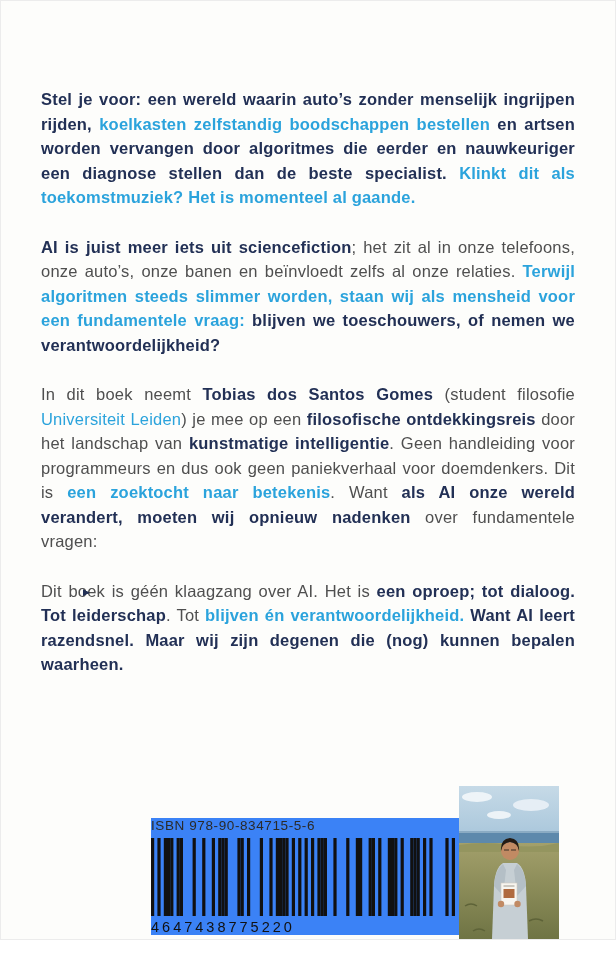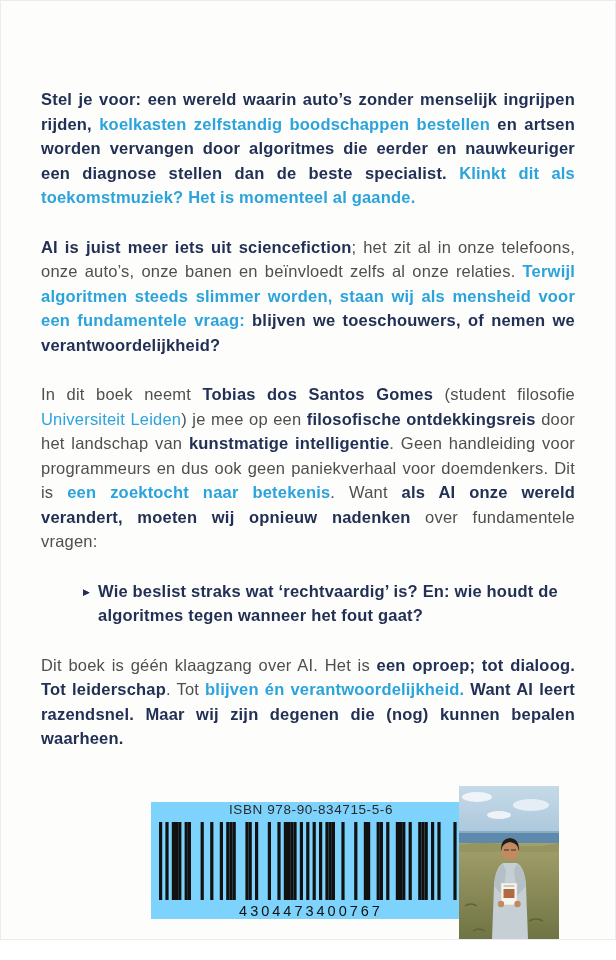--- a/index.html
+++ b/index.html
@@ -49,23 +49,23 @@
     text-align:left;
   }
   ul.bullets .marker{
     position:absolute;left:0;top:1px;
     font-size:13px;
     color:var(--navy);
     font-weight:400;
   }
   .isbn-area{
     position:absolute;
-    left:150px;bottom:20px;width:320px;
-    text-align:center;
-    background:#7dd3fc;
+    left:150px;bottom:4px;width:320px;
+    text-align:left;
+    background:#3b82f6;
   }
   .isbn-label{
     font-size:13.5px;
     letter-spacing:0.6px;
     color:#2a2a2a;
     margin-bottom:5px;
     white-space:nowrap;
   }
   .barcode-wrap{line-height:0;}
   .barcode-wrap svg rect{fill:#111;}
@@ -92,21 +92,21 @@
 
     <p><span class="nb">Stel je voor: een wereld waarin auto’s zonder menselijk ingrijpen rijden, </span><span class="bb">koelkasten zelfstandig boodschappen bestellen</span><span class="nb"> en artsen worden vervangen door algoritmes die eerder en nauwkeuriger een diagnose stellen dan de beste specialist. </span><span class="bb">Klinkt dit als toekomstmuziek? Het is momenteel al gaande.</span></p>
 
     <p><span class="nb">AI is juist meer iets uit sciencefiction</span><span class="g">; het zit al in onze telefoons, onze auto’s, onze banen en beïnvloedt zelfs al onze relaties. </span><span class="bb">Terwijl algoritmen steeds slimmer worden, staan wij als mensheid voor een fundamentele vraag: </span><span class="nb">blijven we toeschouwers, of nemen we verantwoordelijkheid?</span></p>
 
     <p><span class="g">In dit boek neemt </span><span class="nb">Tobias dos Santos Gomes</span><span class="g"> (student filosofie </span><span class="bl">Universiteit Leiden</span><span class="g">) je mee op een </span><span class="nb">filosofische ontdekkingsreis</span><span class="g"> door het landschap van </span><span class="nb">kunstmatige intelligentie</span><span class="g">. Geen handleiding voor programmeurs en dus ook geen paniekverhaal voor doemdenkers. Dit is </span><span class="bb">een zoektocht naar betekenis</span><span class="g">. Want </span><span class="nb">als AI onze wereld verandert, moeten wij opnieuw nadenken</span><span class="g"> over fundamentele vragen:</span></p>
 
     <ul class="bullets">
       <li><span class="marker">▸</span></li>
       <li><span class="marker">▸</span></li>
-      <li><span class="marker">▸</span><span>Wie beslist straks wat ‘rechtvaardig’ is? En: wie houdt de algoritmes tegen wanneer het fout gaat?</span></li>
+      <li><span class="marker">▸</span></li>
     </ul>
 
     <p><span class="g">Dit boek is géén klaagzang over AI. Het is </span><span class="nb">een oproep; tot dialoog. Tot leiderschap</span><span class="g">. Tot </span><span class="bb">blijven én verantwoordelijkheid.</span><span class="nb"> Want AI leert razendsnel. Maar wij zijn degenen die (nog) kunnen bepalen waarheen.</span></p>
 
   </div>
 
   <div class="isbn-area">
     <div class="isbn-label">ISBN 978-90-834715-5-6</div>
     <div class="barcode-wrap">
       <svg xmlns="http://www.w3.org/2000/svg" width="304" height="78" viewBox="0 0 304 78">
@@ -152,21 +152,21 @@
           <rect x="249.59999999999962" y="0" width="3.2" height="78"></rect>
           <rect x="259.1999999999996" y="0" width="3.2" height="78"></rect>
           <rect x="262.3999999999996" y="0" width="3.2" height="78"></rect>
           <rect x="265.59999999999957" y="0" width="3.2" height="78"></rect>
           <rect x="271.99999999999955" y="0" width="3.2" height="78"></rect>
           <rect x="278.3999999999995" y="0" width="3.2" height="78"></rect>
           <rect x="294.39999999999947" y="0" width="3.2" height="78"></rect>
           <rect x="300.79999999999944" y="0" width="3.2" height="78"></rect>
         </svg>
     </div>
-    <div class="barcode-number">4304473400767</div>
+    <div class="barcode-number">4647438775220</div>
   </div>
 
   <div class="author-photo">
     <svg viewBox="0 0 100 153" width="100" height="153" xmlns="http://www.w3.org/2000/svg">
       <defs>
         <linearGradient id="sky" x1="0" y1="0" x2="0" y2="1">
           <stop offset="0" stop-color="#c6dae7"></stop>
           <stop offset="1" stop-color="#a4c3d9"></stop>
         </linearGradient>
         <linearGradient id="grass" x1="0" y1="0" x2="0" y2="1">

